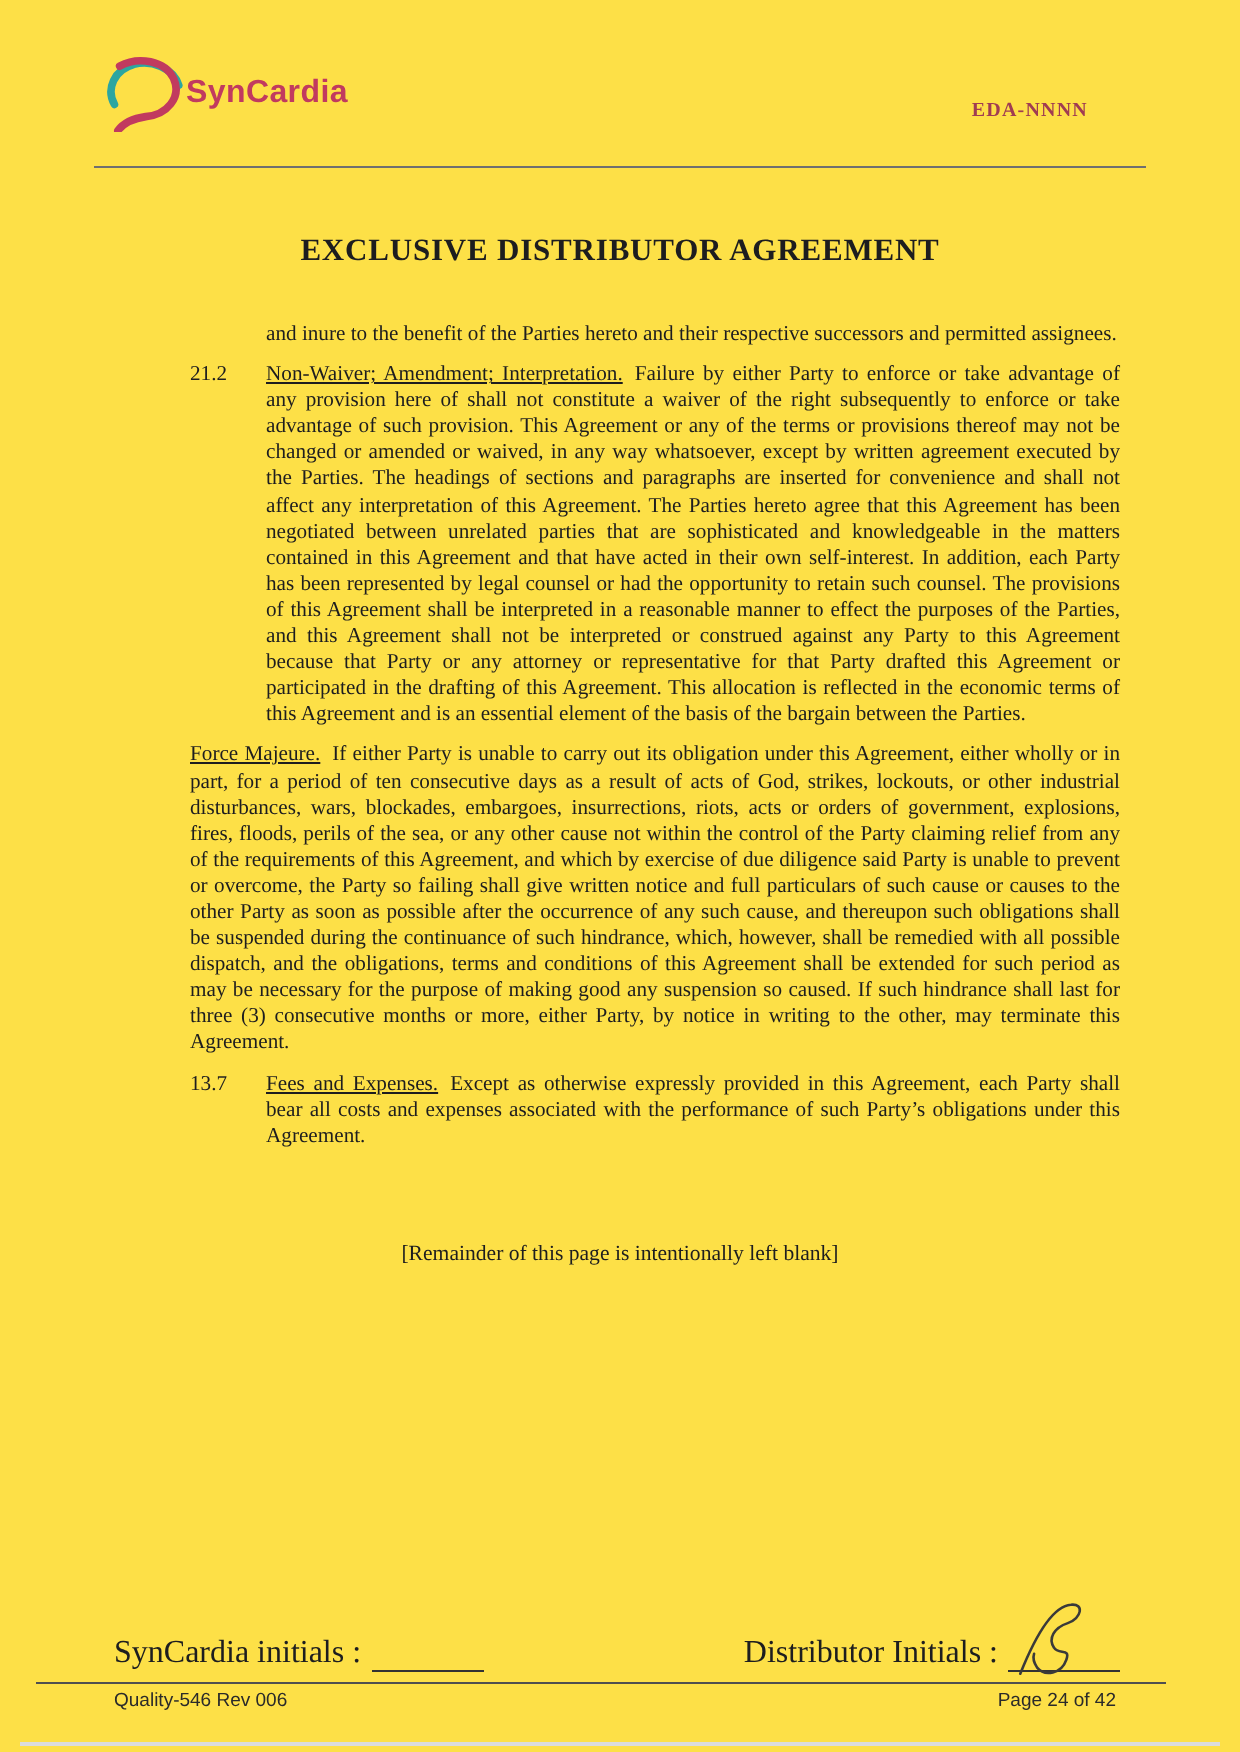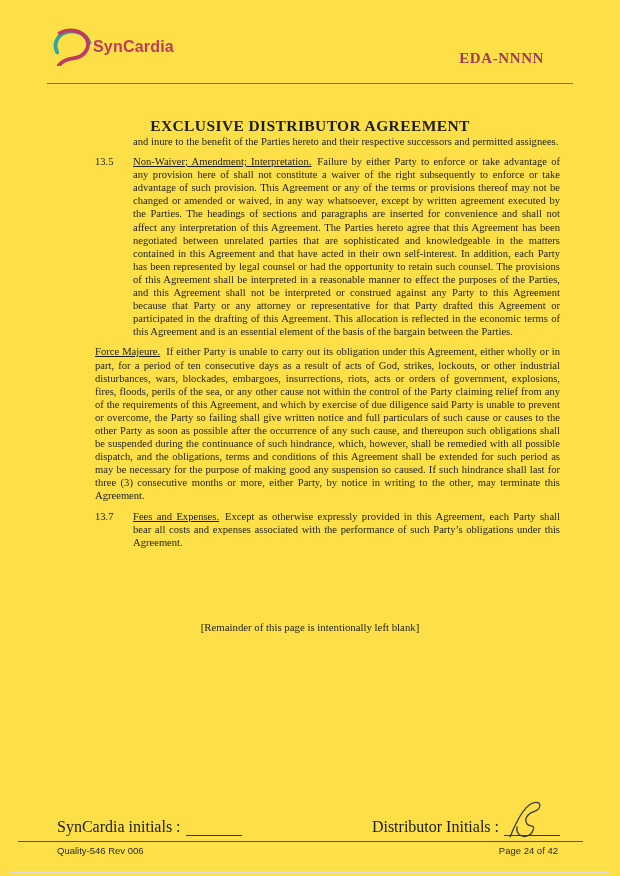--- a/index.html
+++ b/index.html
@@ -32,21 +32,21 @@
     font-weight: bold;
     font-size: 16px;
     letter-spacing: 0.2px;
     color: var(--brand-red, #c13a5f);
   }
   .doc-code {
     position: absolute;
     right: 76px;
     top: 50px;
     font-weight: bold;
-    font-size: 15px;
+    font-size: 10px;
     letter-spacing: 0.6px;
     color: var(--doc-code-red, #a03c52);
   }
   .header-rule {
     position: absolute;
     top: 83px;
     left: 47px;
     width: 526px;
     border: none;
     border-top: 1px solid #6f6f6f;
@@ -62,21 +62,21 @@
     margin: 12px;
     text-align: center;
     font-size: 15.5px;
     font-weight: bold;
     letter-spacing: 0.4px;
   }
 
   
   .content {
     position: absolute;
-    top: 135px;
+    top: 161px;
     left: 95px;
     width: 465px;
     font-size: 10.6px;
     line-height: 13.1px;
   }
   .row { display: flex; margin: 0 0 7px 0; }
   .num { width: 38px; flex-shrink: 0; }
   .txt { flex: 1; text-align: justify; }
   .u { text-decoration: underline; margin-top: 28px; }
   .heading { margin-right: 6px; }
@@ -165,21 +165,21 @@
 
   <h1 class="title">EXCLUSIVE DISTRIBUTOR AGREEMENT</h1>
 
   <main class="content">
     <div class="row">
       <span class="num"></span>
       <span class="txt">and inure to the benefit of the Parties hereto and their respective successors and permitted assignees.</span>
     </div>
 
     <div class="row">
-      <span class="num">13.5</span>
+      <span class="num">21.2</span>
       <span class="txt"><span class="u heading">Non-Waiver; Amendment; Interpretation.</span><span>Failure by either Party to enforce or take advantage of any provision here of shall not constitute a waiver of the right subsequently to enforce or take advantage of such provision.  This Agreement or any of the terms or provisions thereof may not be changed or amended or waived, in any way whatsoever, except by written agreement executed by the Parties. The headings of sections and paragraphs are inserted for convenience and shall not affect any interpretation of this Agreement. The Parties hereto agree that this Agreement has been negotiated between unrelated parties that are sophisticated and knowledgeable in the matters contained in this Agreement and that have acted in their own self-interest.  In addition, each Party has been represented by legal counsel or had the opportunity to retain such counsel.  The provisions of this Agreement shall be interpreted in a reasonable manner to effect the purposes of the Parties, and this Agreement shall not be interpreted or construed against any Party to this Agreement because that Party or any attorney or representative for that Party drafted this Agreement or participated in the drafting of this Agreement.  This allocation is reflected in the economic terms of this Agreement and is an essential element of the basis of the bargain between the Parties.</span></span>
     </div>
 
     <div class="row">
       <span class="txt"><span class="u heading">Force Majeure.</span><span>If either Party is unable to carry out its obligation under this Agreement, either wholly or in part, for a period of ten consecutive days as a result of acts of God, strikes, lockouts, or other industrial disturbances, wars, blockades, embargoes, insurrections, riots, acts or orders of government, explosions, fires, floods, perils of the sea, or any other cause not within the control of the Party claiming relief from any of the requirements of this Agreement, and which by exercise of due diligence said Party is unable to prevent or overcome, the Party so failing shall give written notice and full particulars of such cause or causes to the other Party as soon as possible after the occurrence of any such cause, and thereupon such obligations shall be suspended during the continuance of such hindrance, which, however, shall be remedied with all possible dispatch, and the obligations, terms and conditions of this Agreement shall be extended for such period as may be necessary for the purpose of making good any suspension so caused.  If such hindrance shall last for three (3) consecutive months or more, either Party, by notice in writing to the other, may terminate this Agreement.</span></span>
     </div>
 
     <div class="row">
       <span class="num">13.7</span>
       <span class="txt"><span class="u heading">Fees and Expenses.</span><span>Except as otherwise expressly provided in this Agreement, each Party shall bear all costs and expenses associated with the performance of such Party’s obligations under this Agreement.</span></span>

